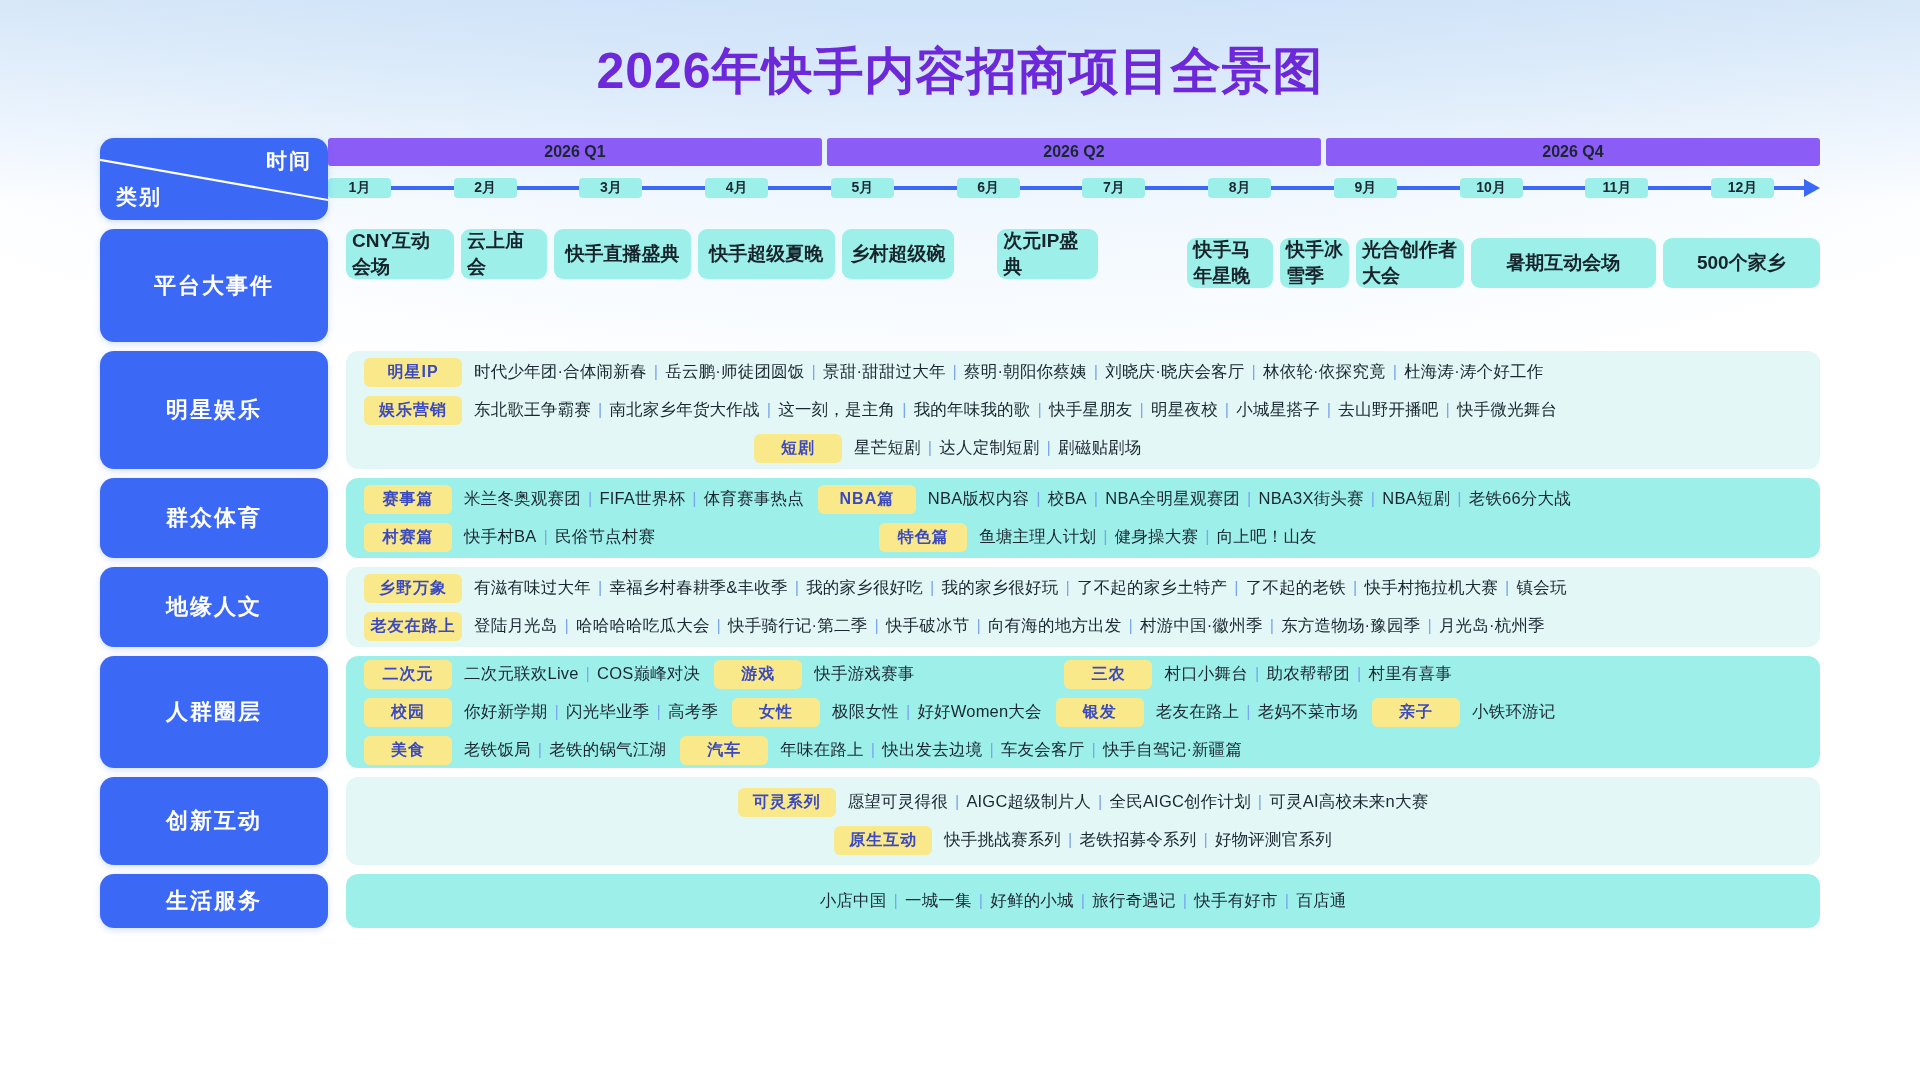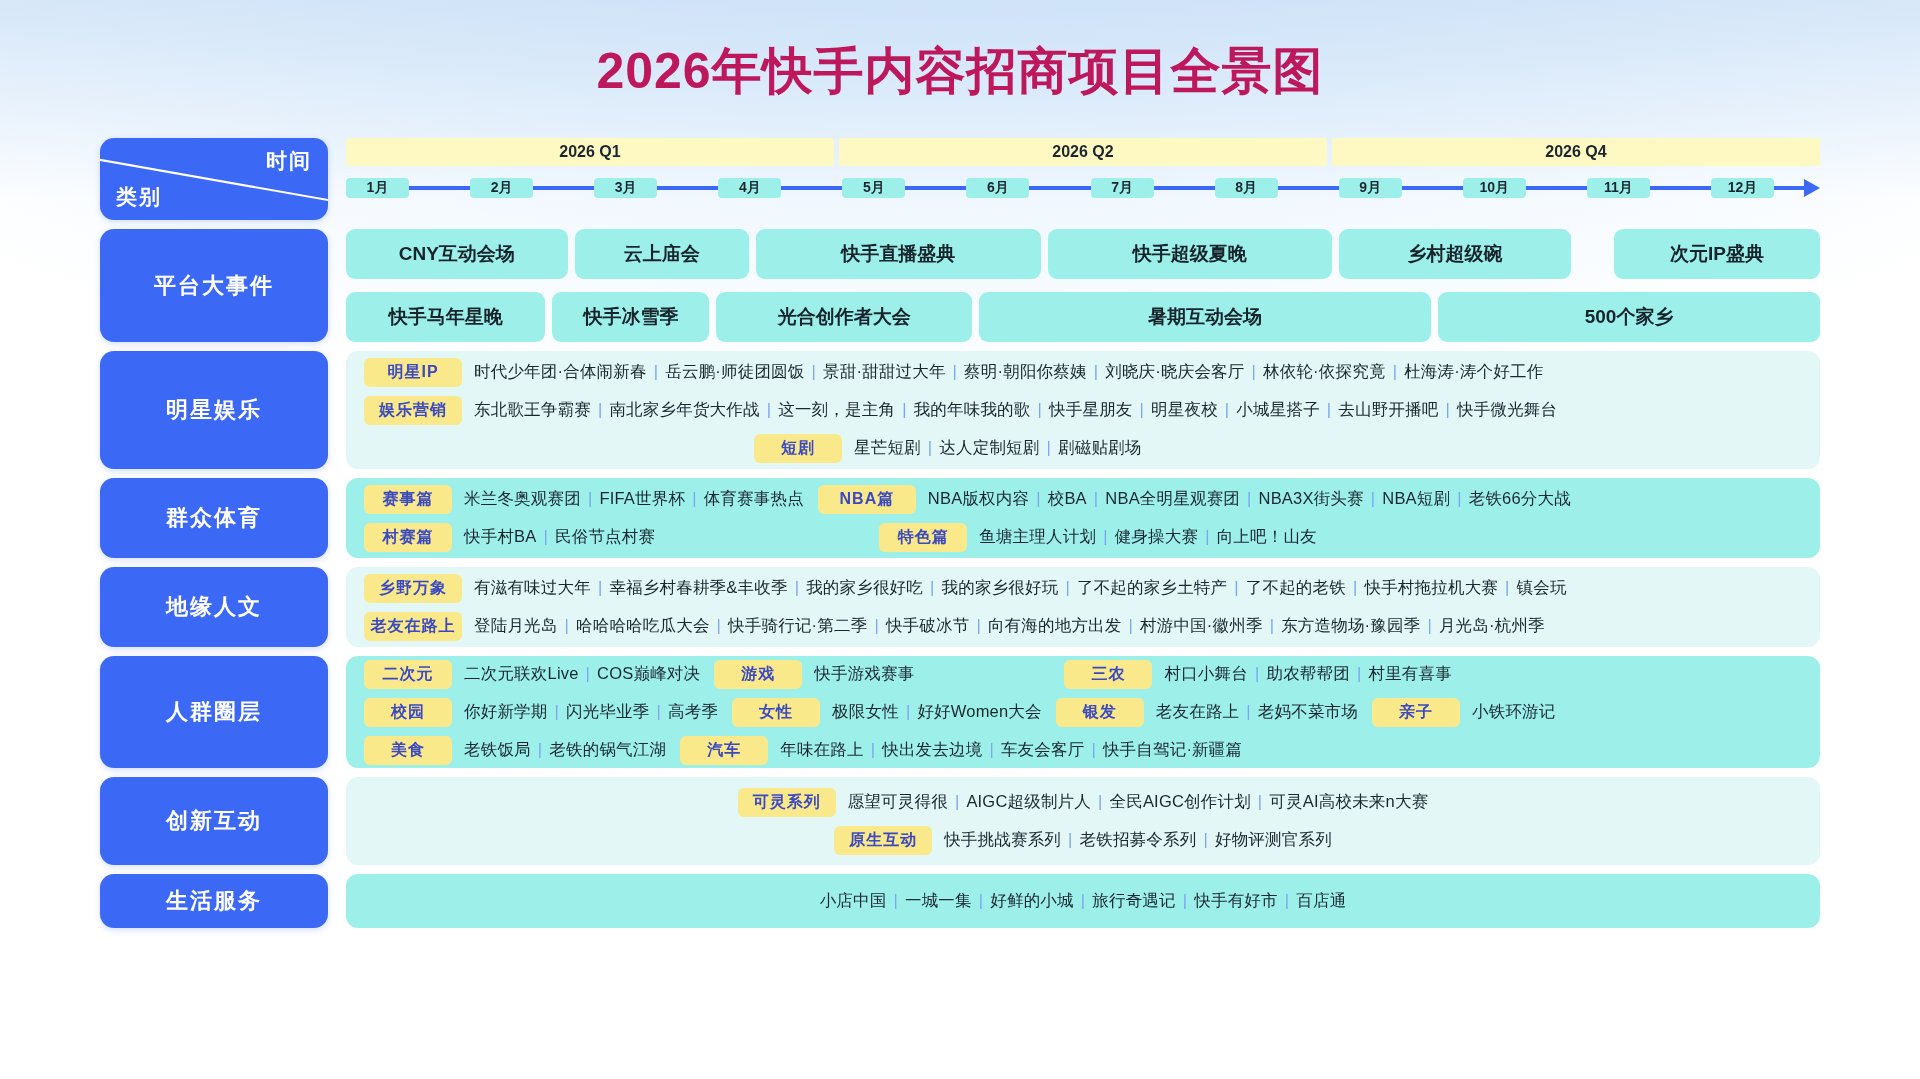--- a/index.html
+++ b/index.html
@@ -19,53 +19,53 @@
     content:""; position:absolute; left:0; top:0; width:100%; height:200px;
     background: linear-gradient(180deg, rgba(190,216,244,.55) 0%, rgba(230,242,253,0) 100%);
     pointer-events:none;
   }
 
   .page { position: relative; width: 1920px; height: 1079px; }
 
   
   .title-wrap { position:absolute; left:0; top:38px; width:100%; text-align:center; }
   .title {
-    font-size: 50px; font-weight: 800; color:#be185d; letter-spacing:1px;
+    font-size: 50px; font-weight: 800; color:#6d28d9; letter-spacing:1px;
     font-family:"Liberation Sans","DejaVu Sans",sans-serif;
   }
 
   
   .grid { position:absolute; left:100px; top:138px; width:1720px; }
   .row { display:flex; align-items:stretch; margin-bottom:9px; }
   .cat {
     width:228px; flex:0 0 228px; margin-right:18px;
     background:#3b68f5; border-radius:14px;
     display:flex; align-items:center; justify-content:center;
     color:#ffffff; font-size:22px; font-weight:700; letter-spacing:2px;
     box-shadow:0 2px 6px rgba(59,104,245,.22);
   }
   .body { flex:1 1 auto; min-width:0; }
 
   
   .cat-head {
-    position:relative; width:228px; flex:0 0 228px; margin-right:18px; height:82px;
+    position:relative; width:228px; flex:0 0 228px; height:82px;
     background:#3b68f5; border-radius:14px; overflow:hidden;
     box-shadow:0 2px 6px rgba(59,104,245,.22);
   }
   .cat-head .diag {
     position:absolute; left:-4%; top:50%; width:108%; height:2px; background:#ffffff;
     transform: rotate(10deg); transform-origin:center;
   }
   .cat-head .time-lbl { position:absolute; right:16px; top:9px; color:#fff; font-size:21px; font-weight:700; letter-spacing:2px;}
   .cat-head .cls-lbl  { position:absolute; left:16px; bottom:9px; color:#fff; font-size:21px; font-weight:700; letter-spacing:2px;}
 
   
   .q-row { display:flex; gap:5px; }
   .q {
-    flex:1 1 0; height:28px; background:#fef9c3; border-radius:3px;
+    flex:1 1 0; height:28px; background:#8b5cf6; border-radius:3px;
     display:flex; align-items:center; justify-content:center;
     font-size:16px; font-weight:700; color:#1b2730;text-align:right;
   }
 
   
   .m-row { display:flex; align-items:center; margin-top:9px; height:26px; }
   .m {
     width:63px; flex:0 0 63px; height:20px; background:#9df0ea; border-radius:4px;
     display:flex; align-items:center; justify-content:center;
     font-size:14px; font-weight:700; color:#1b2730;
@@ -170,21 +170,21 @@
             <div class="arrow-line"></div>
             <div class="arrow-head"></div>
           </div>
         </div>
       </div>
     </div>
 
     <div id="rows-host">
         <div class="row r-plat">
           <div class="cat">平台大事件</div>
-          <div class="body" style="display: flex; flex-direction: column; justify-content: space-between;">
+          <div class="body" style="display: flex; flex-direction: row; justify-content: space-between;">
             <div class="ev-line">
               <div class="ev" style="flex: 2 1 0px;">CNY互动会场</div>
               <div class="ev" style="flex: 1.55 1 0px;">云上庙会</div>
               <div class="ev" style="flex: 2.6 1 0px;">快手直播盛典</div>
               <div class="ev" style="flex: 2.6 1 0px;">快手超级夏晚</div>
               <div class="ev" style="flex: 2.1 1 0px;">乡村超级碗</div>
               <div class="ev" style="flex: 1.85 1 0px; margin-left: 36px;">次元IP盛典</div>
             </div>
             <div class="ev-line">
               <div class="ev" style="flex: 2 1 0px;">快手马年星晚</div>

